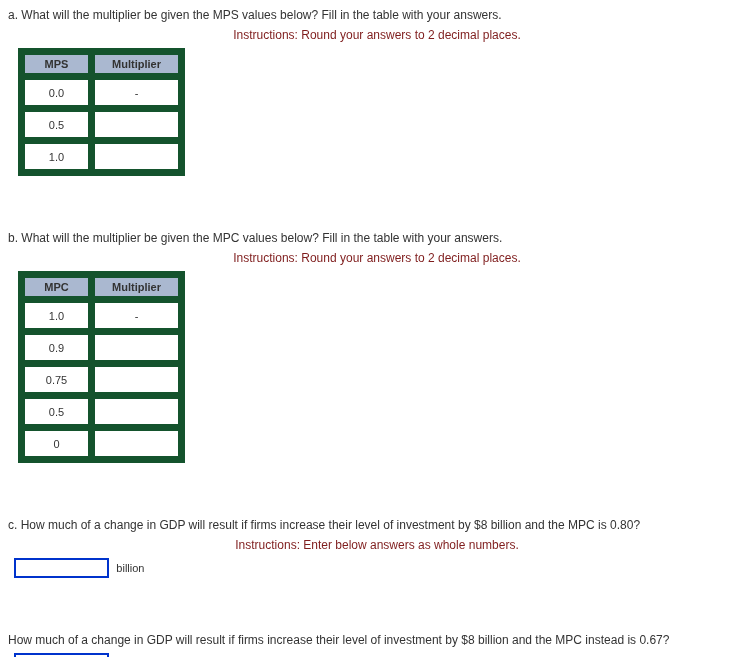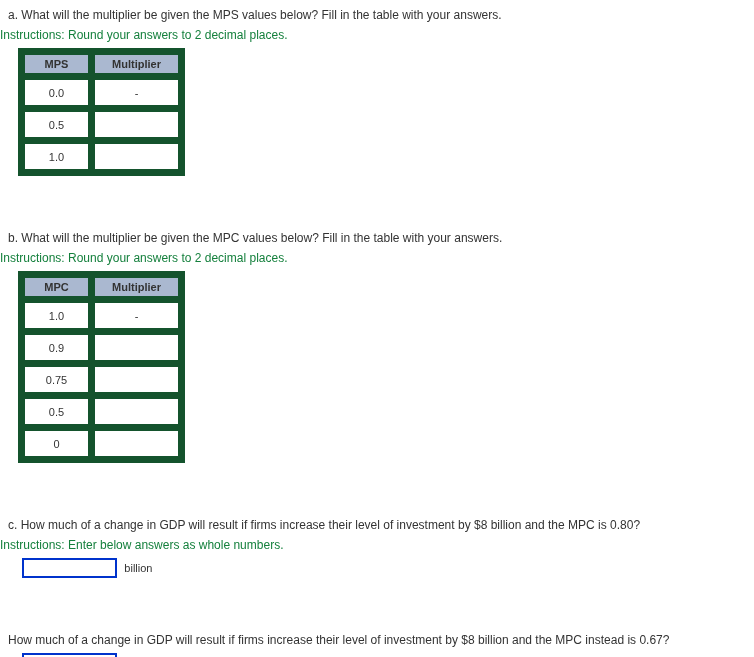--- a/index.html
+++ b/index.html
@@ -10,22 +10,23 @@
       padding: 8px 0 8px 0;
       width: 754px;
       background: #fff;
     }
     .question {
       color: #333;
       margin-bottom: 6px;
       padding-left: 8px;
     }
     .instructions {
-      color: #15803d;
+      color: #7f1d1d;
       margin-bottom: 6px;
+      text-align: center;
     }
     .section-block {
       margin-bottom: 55px;
     }
     table.data-table {
       border-collapse: collapse;
       margin-left: 18px;
     }
     table.data-table th,
     table.data-table td {
@@ -62,21 +63,20 @@
       vertical-align: middle;
       margin-left: 14px;
     }
     .unit {
       font-size: 11px;
       color: #333;
       margin-left: 4px;
       vertical-align: middle;
     }
     .answer-row {
-      padding-left: 8px;
     }
   </style>
 </head>
 <body>
 
 <div class="section-block">
   <div class="question">a. What will the multiplier be given the MPS values below? Fill in the table with your answers.</div>
   <div class="instructions">Instructions: Round your answers to 2 decimal places.</div>
   <table class="data-table">
     <thead>

